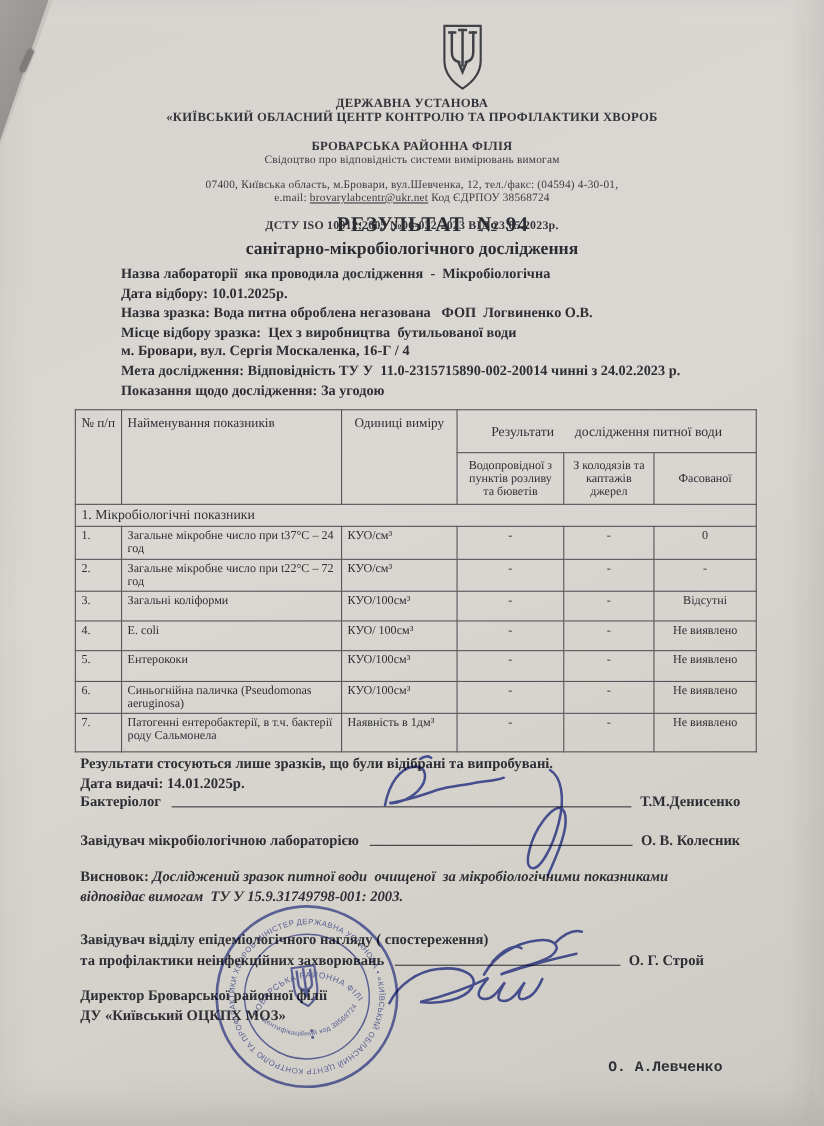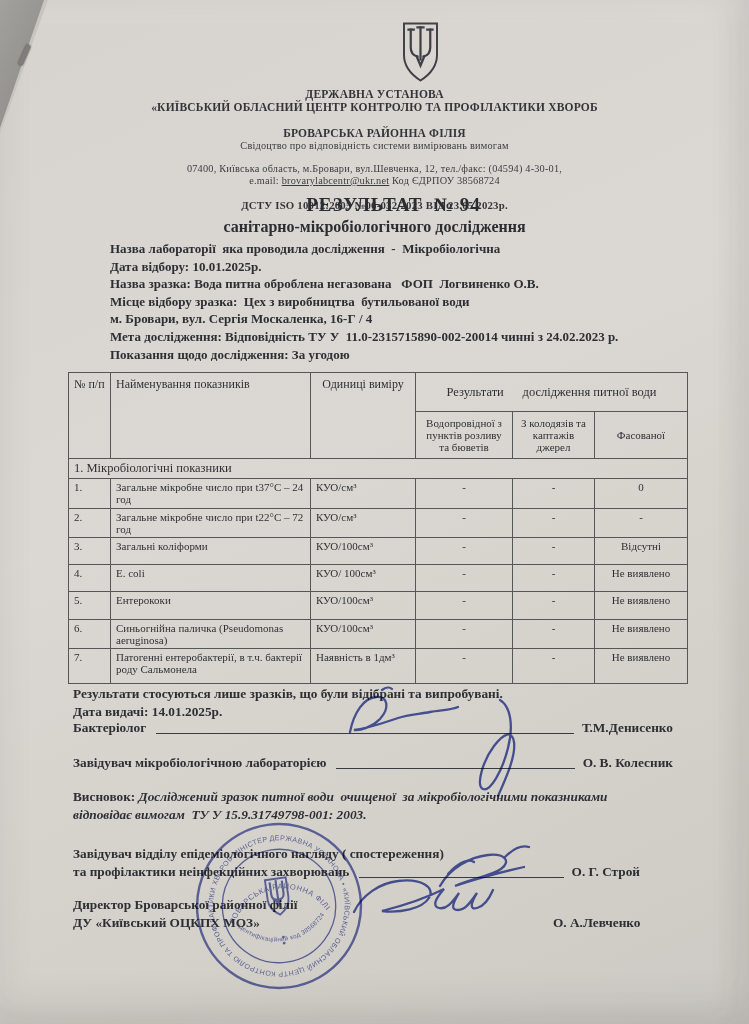--- a/index.html
+++ b/index.html
@@ -45,21 +45,21 @@
     border-collapse:collapse; table-layout:fixed; font-size:11px; color:#2f3036;
   }
   table.res th, table.res td{ border:1px solid #55565a; padding:2px 5px; vertical-align:top; font-weight:normal; text-align:left; }
   table.res th{ text-align:center; vertical-align:middle; }
   .th-main{ font-size:12px; }
   .th-group{ font-size:12.5px; font-weight:bold; white-space:pre-wrap; }
   .th-sub{ font-size:11px; vertical-align:top; padding-top:4px; }
   .section-row td{ text-align:center; font-weight:bold; font-size:12.5px; padding:1px; }
   .c-center{ text-align:center !important; }
   .ft{ position:absolute; left:73px; font-size:13.3px; font-weight:bold; color:#2e2f35; }
-  .sigrow{ display:flex; align-items:flex-start; }
+  .sigrow{ display:flex; align-items:center; }
   .uline{ flex:1 1 auto; border-bottom:1.4px solid #3a3b40; margin:0 8px 3px 10px; height:14px; }
   .concl-text{ font-style:italic; }
   .stamp{ position:absolute; left:193px; top:820px; width:172px; height:172px; z-index:5;
           transform:rotate(-8deg); opacity:.82; mix-blend-mode:multiply; }
   .signatures{ position:absolute; inset:0; z-index:6; mix-blend-mode:multiply; pointer-events:none; }
 </style>
 </head>
 <body>
 
 <div class="paper">
@@ -204,21 +204,21 @@
 
   <div class="ft" style="top:846px">Завідувач відділу епідеміологічного нагляду ( спостереження)</div>
   <div class="ft sigrow" style="top:864px; width:567px;">
     <span>та профілактики неінфекційних захворювань</span>
     <span class="uline"></span>
     <span>О. Г. Строй</span>
   </div>
 
   <div class="ft" style="top:897px">Директор Броварської районної філії</div>
   <div class="ft" style="top:915px">ДУ «Київський ОЦКПХ МОЗ»</div>
-  <div class="ft" style="top:915px; left:553px;">О. А.Левченко</div>
+  <div class="ft" style="top:963px; left:553px;font-family:Liberation Mono, monospace;">О. А.Левченко</div>
 
   <svg class="stamp" viewBox="0 0 170 170">
     <defs>
       <path id="ringPath" d="M85,20 a65,65 0 1 1 -0.01,0"></path>
       <path id="topArc" d="M38,98 A52,52 0 0 1 132,98"></path>
       <path id="botArc" d="M32,82 A56,56 0 0 0 138,82"></path>
     </defs>
     <g fill="none" stroke="#4a55a8">
       <circle cx="85" cy="85" r="81" stroke-width="2.4"></circle>
       <circle cx="85" cy="85" r="56" stroke-width="1.3"></circle>

